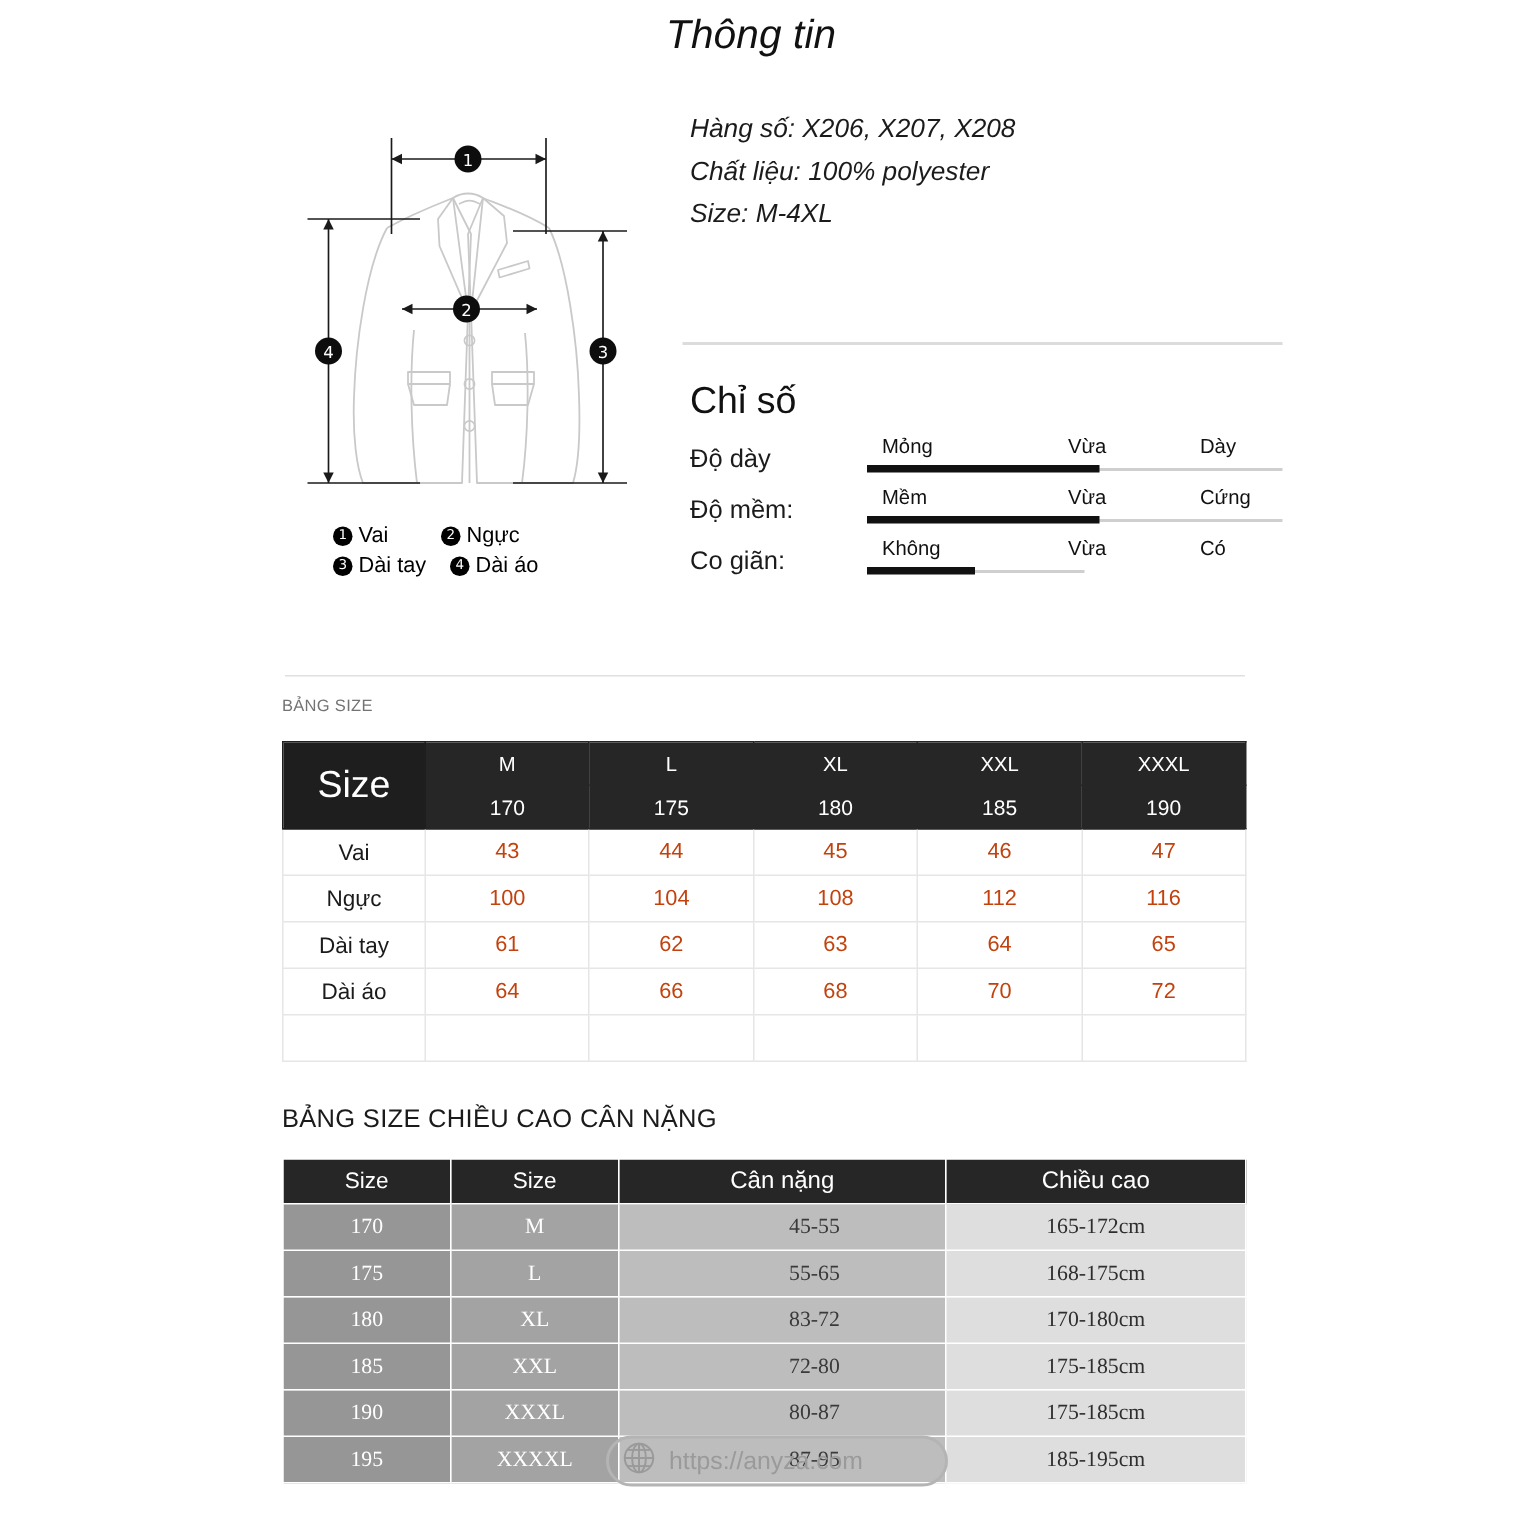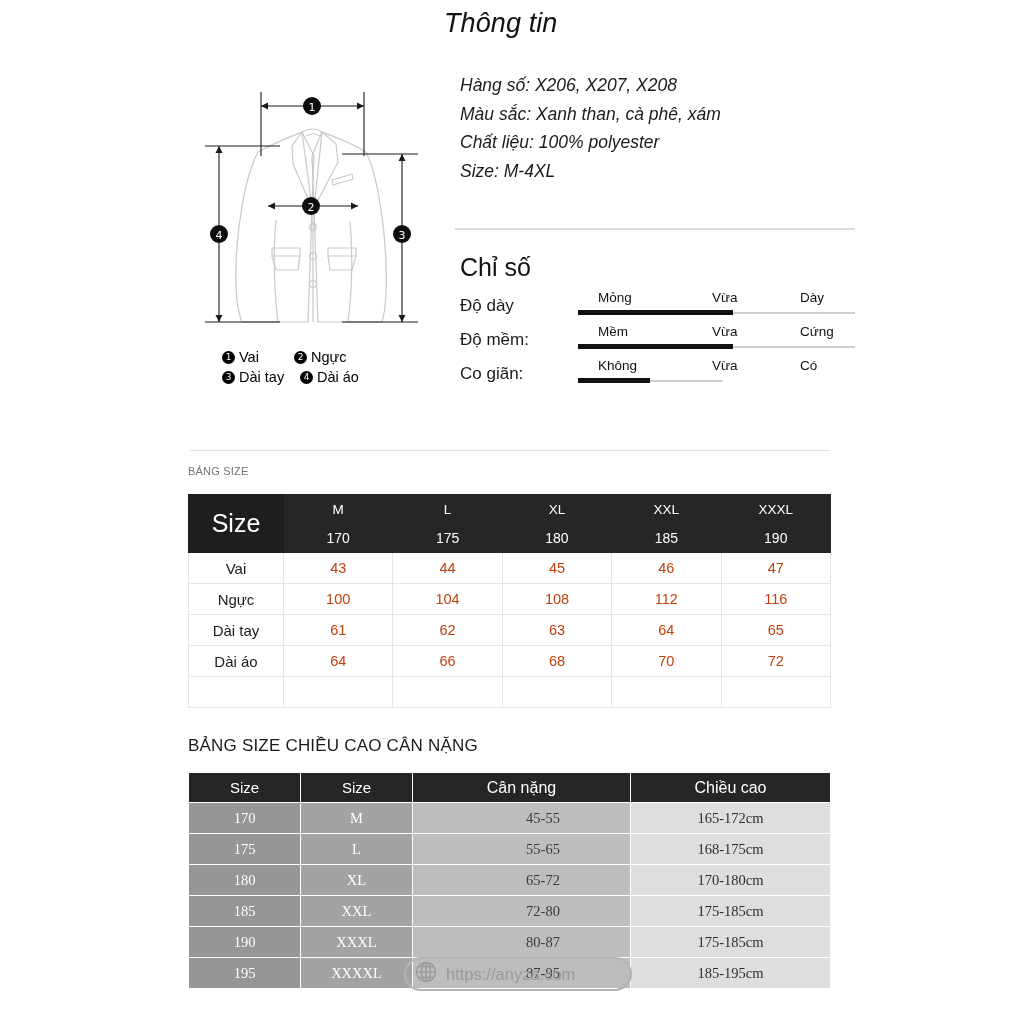--- a/index.html
+++ b/index.html
@@ -42,21 +42,21 @@
 
   
   #indices { position: absolute; left: 460px; top: 253px; width: 400px; }
   #indices-title { font-size: 25px; font-weight: 400; color: #111; }
   .idx-rows { position: relative; margin-top: 8px; }
   .idx-row { position: relative; height: 34px; }
   .idx-label { position: absolute; left: 0; top: 6px; font-size: 17px; color: #1b1b1b; white-space: nowrap; }
   .idx-slider { position: absolute; left: 118px; top: 0; width: 277px; height: 34px; }
   .idx-ticks { position: relative; height: 20px; }
   .tick { position: absolute; top: 0; font-size: 13.5px; color: #111; white-space: nowrap; }
-  .tick.t0 { left: 20px; }
+  .tick.t0 { left: 10px; }
   .tick.t1 { left: 134px; }
   .tick.t2 { left: 222px; }
   .track { position: absolute; left: 0; top: 22px; height: 2px; background: #cfcfcf; }
   .track-fill { position: absolute; left: 0; top: 20px; height: 5px; background: #111; }
   .idx-row.r3 .track { width: 145px; }
   .idx-row.r1 .track, .idx-row.r2 .track { width: 277px; }
   .idx-row.r1 .track-fill, .idx-row.r2 .track-fill { width: 155px; }
   .idx-row.r3 .track-fill { width: 72px; }
 
   
@@ -222,21 +222,20 @@
         <span class="bullet-num">4</span>
         <span>Dài áo</span>
       </span>
     </div>
   </div>
 
   <div id="info">
     <div id="info-title">Thông tin</div>
     <div id="info-list">
       <div class="info-line">Hàng số: X206, X207, X208</div>
-      <div class="info-line">Màu sắc: Xanh than, cà phê, xám</div>
       <div class="info-line">Chất liệu: 100% polyester</div>
       <div class="info-line">Size: M-4XL</div>
     </div>
   </div>
   <div id="info-divider"></div>
 
   <div id="indices">
     <div id="indices-title">Chỉ số</div>
     <div class="idx-rows">
 
@@ -380,21 +379,21 @@
       </tr>
       <tr>
         <td class="c0">175</td>
         <td class="c1">L</td>
         <td class="c2">55-65</td>
         <td class="c3">168-175cm</td>
       </tr>
       <tr>
         <td class="c0">180</td>
         <td class="c1">XL</td>
-        <td class="c2">65-72</td>
+        <td class="c2">83-72</td>
         <td class="c3">170-180cm</td>
       </tr>
       <tr>
         <td class="c0">185</td>
         <td class="c1">XXL</td>
         <td class="c2">72-80</td>
         <td class="c3">175-185cm</td>
       </tr>
       <tr>
         <td class="c0">190</td>

